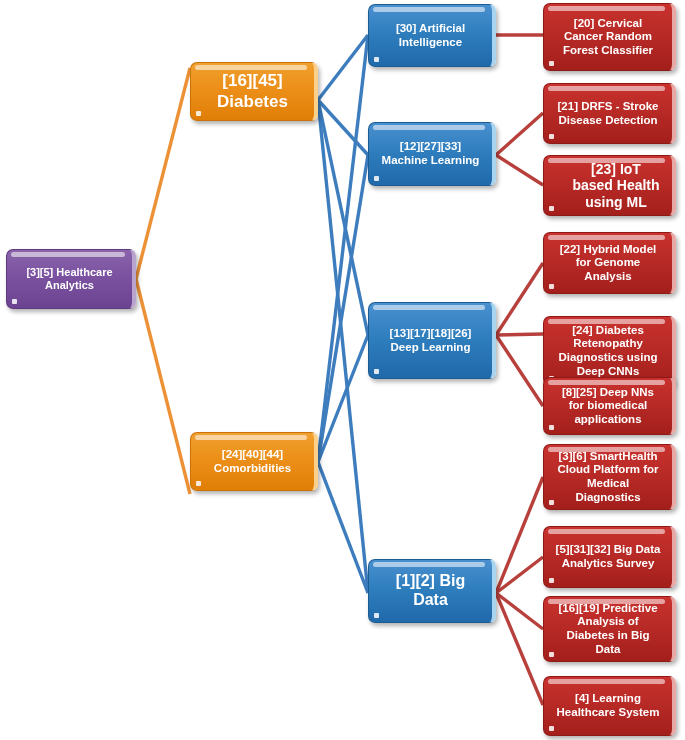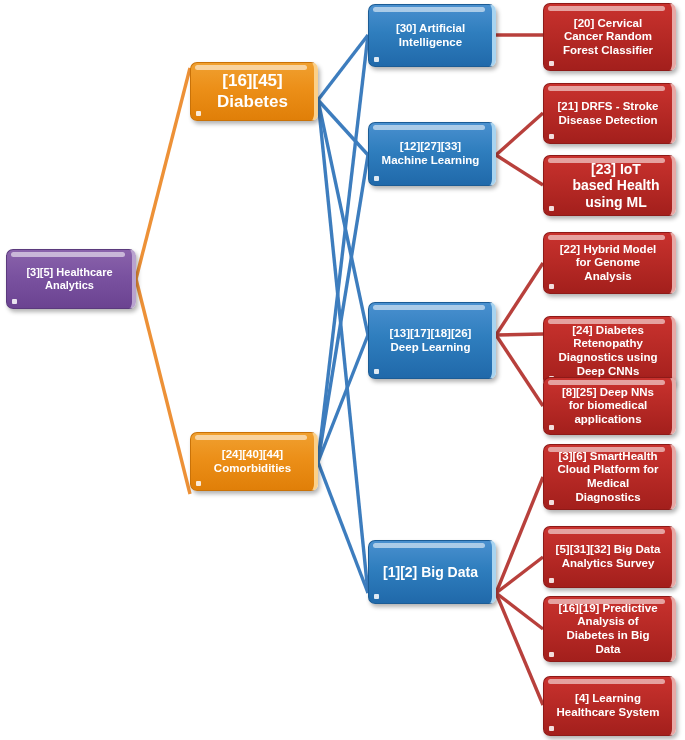--- a/index.html
+++ b/index.html
@@ -107,21 +107,21 @@
 
   <div class="node n-blue" style="left:368px;top:4px;width:128px;height:63px;font-size:11.5px;">
     <span class="lbl">[30] Artificial Intelligence</span>
   </div>
   <div class="node n-blue" style="left:368px;top:122px;width:128px;height:64px;font-size:11.5px;">
     <span class="lbl">[12][27][33] Machine Learning</span>
   </div>
   <div class="node n-blue" style="left:368px;top:302px;width:128px;height:77px;font-size:11.5px;">
     <span class="lbl">[13][17][18][26] Deep Learning</span>
   </div>
-  <div class="node n-blue" style="left:368px;top:540px;width:128px;height:64px;font-size:14px;">
+  <div class="node n-blue" style="left:368px;top:559px;width:128px;height:64px;font-size:16px;">
     <span class="lbl">[1][2] Big Data</span>
   </div>
 
   <div class="node n-red" style="left:543px;top:3px;width:133px;height:68px;font-size:11.5px;">
     <span class="lbl">[20] Cervical Cancer Random Forest Classifier</span>
   </div>
   <div class="node n-red" style="left:543px;top:83px;width:133px;height:61px;font-size:11.5px;">
     <span class="lbl">[21] DRFS - Stroke Disease Detection</span>
   </div>
   <div class="node n-red" style="left:543px;top:155px;width:133px;height:61px;font-size:14px;padding-left:25px;">

